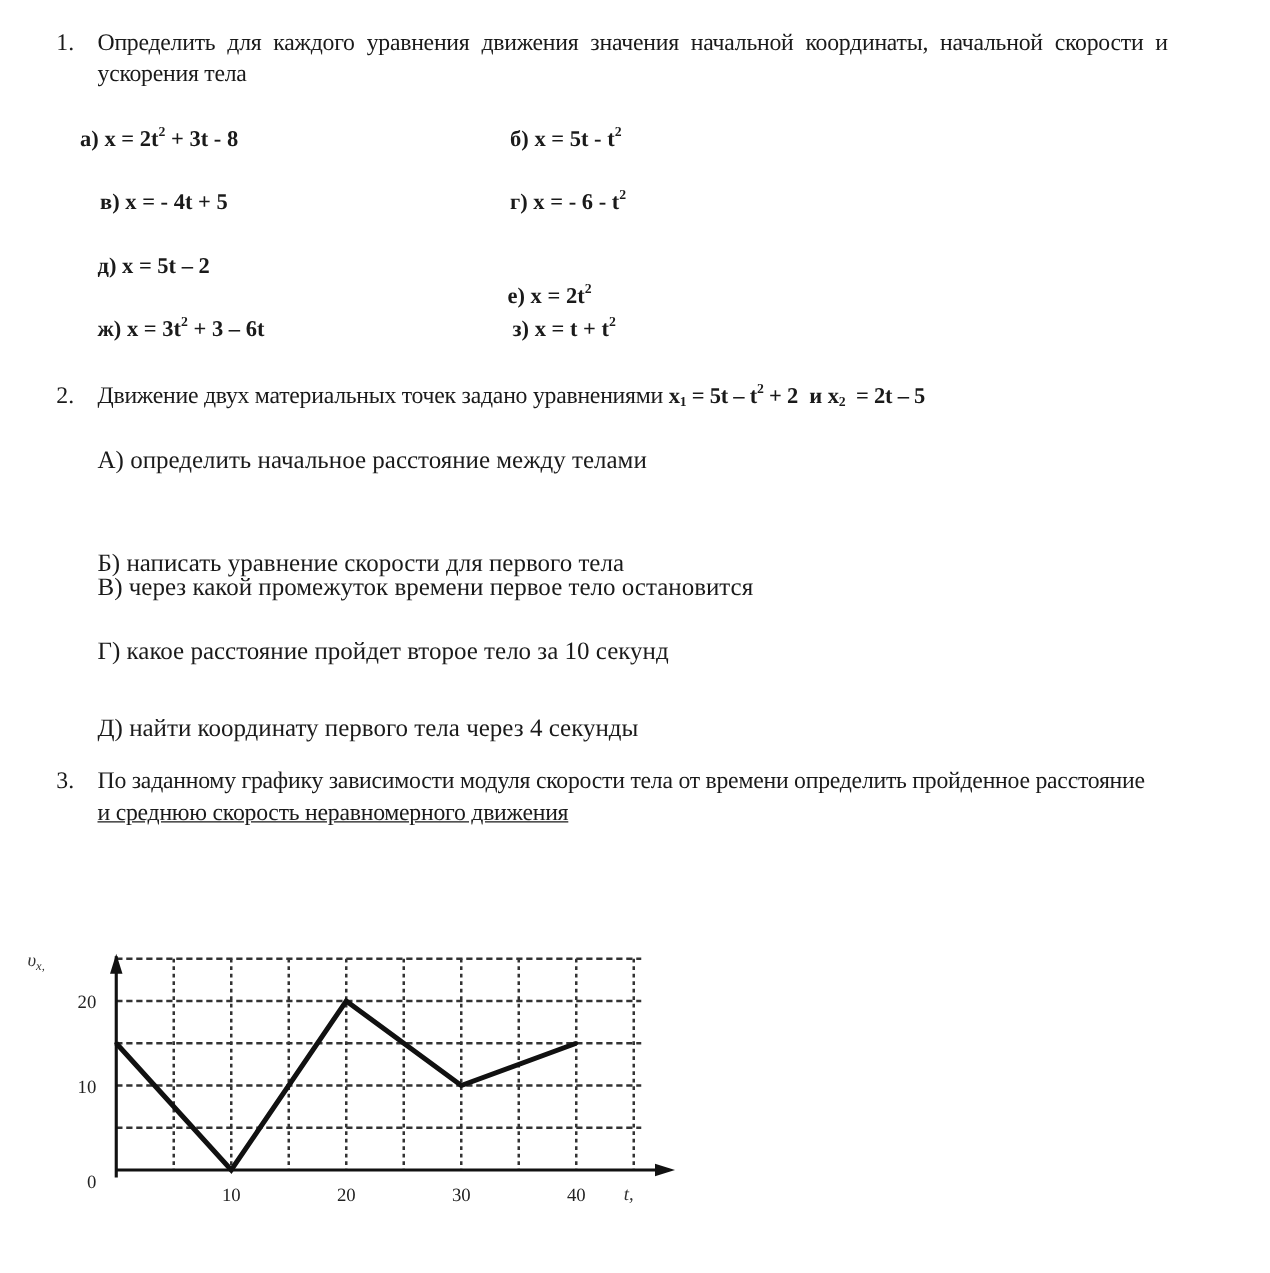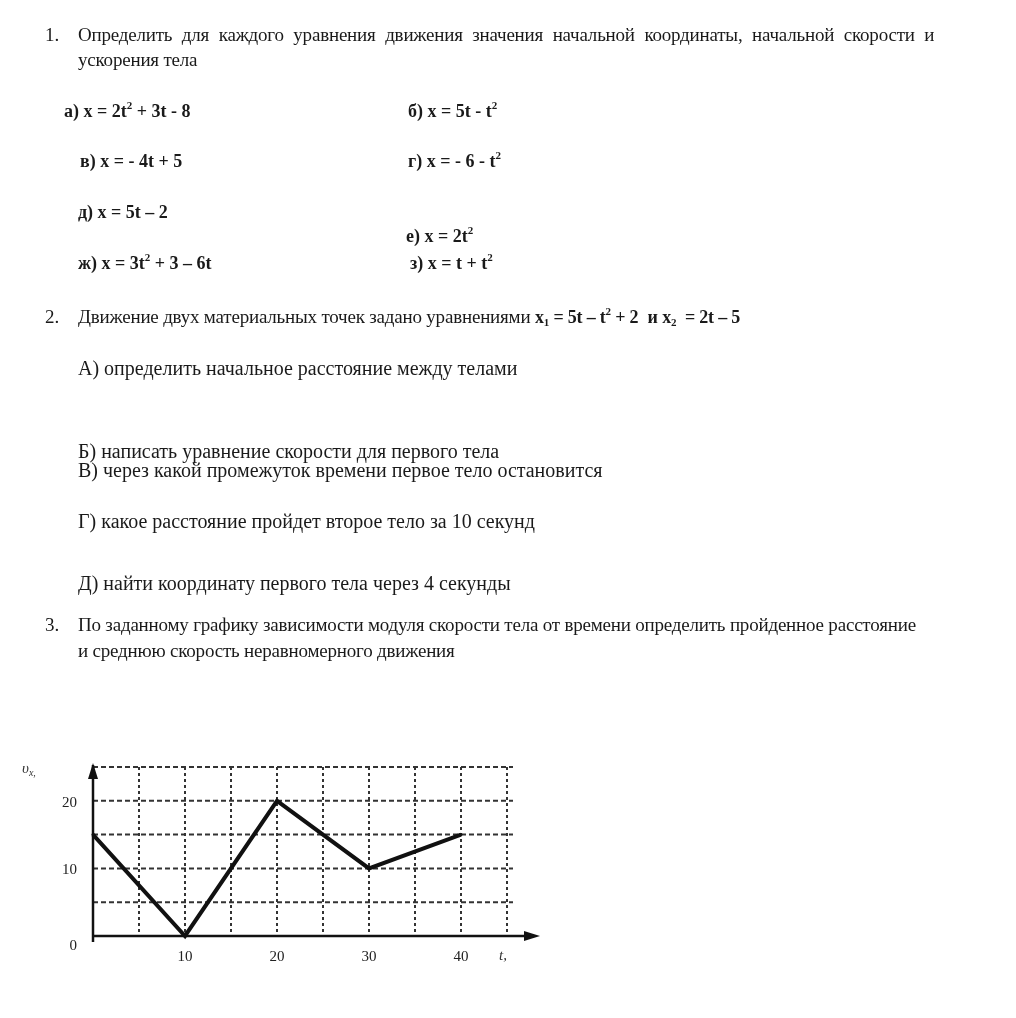--- a/index.html
+++ b/index.html
@@ -48,21 +48,21 @@
 </div>
 
 <div class="abs subitem" style="left:78px; top:357px;">А) определить начальное расстояние между телами</div>
 <div class="abs subitem" style="left:78px; top:408px;margin-top:32px;">Б) написать уравнение скорости для первого тела</div>
 <div class="abs subitem" style="left:78px; top:459px;">В) через какой промежуток времени первое тело остановится</div>
 <div class="abs subitem" style="left:78px; top:510px;">Г) какое расстояние пройдет второе тело за 10 секунд</div>
 <div class="abs subitem" style="left:78px; top:561px;margin-top:11px;">Д) найти координату первого тела через 4 секунды</div>
 
 <div class="abs task-num" style="left:45px; top:614px;">3.</div>
 <div class="abs task-text" style="left:78px; top:614px;">По заданному графику зависимости модуля скорости тела от времени определить пройденное расстояние</div>
-<div class="abs task-text" style="left:78px; top:640px;">и среднюю скорость неравномерного движения</div>
+<div class="abs task-text" style="left:78px; top:640px;text-decoration:underline;">и среднюю скорость неравномерного движения</div>
 
 <svg id="chart" width="560" height="240" viewBox="0 740 560 240">
   <g id="grid">
       <line x1="139" y1="767" x2="139" y2="936" stroke="#333" stroke-width="2" stroke-dasharray="3,3"></line>
       <line x1="185" y1="767" x2="185" y2="936" stroke="#333" stroke-width="2" stroke-dasharray="3,3"></line>
       <line x1="231" y1="767" x2="231" y2="936" stroke="#333" stroke-width="2" stroke-dasharray="3,3"></line>
       <line x1="277" y1="767" x2="277" y2="936" stroke="#333" stroke-width="2" stroke-dasharray="3,3"></line>
       <line x1="323" y1="767" x2="323" y2="936" stroke="#333" stroke-width="2" stroke-dasharray="3,3"></line>
       <line x1="369" y1="767" x2="369" y2="936" stroke="#333" stroke-width="2" stroke-dasharray="3,3"></line>
       <line x1="415" y1="767" x2="415" y2="936" stroke="#333" stroke-width="2" stroke-dasharray="3,3"></line>

